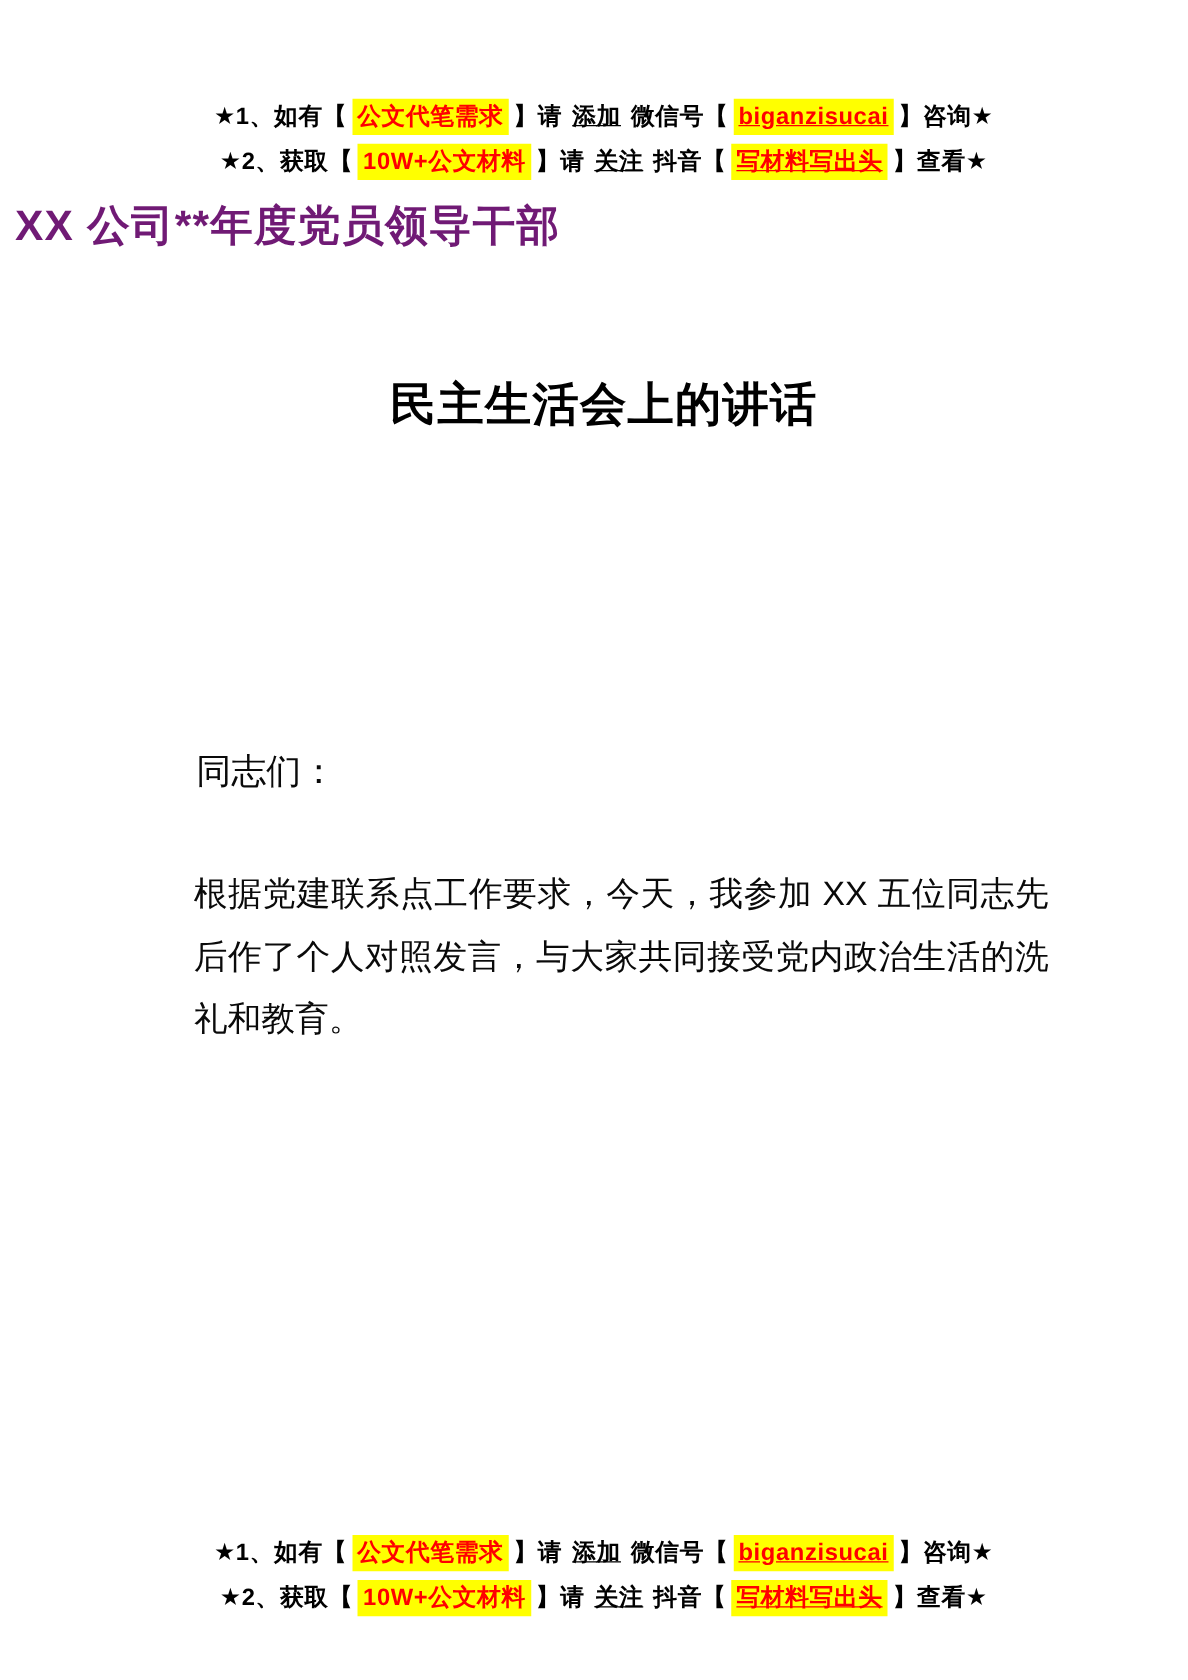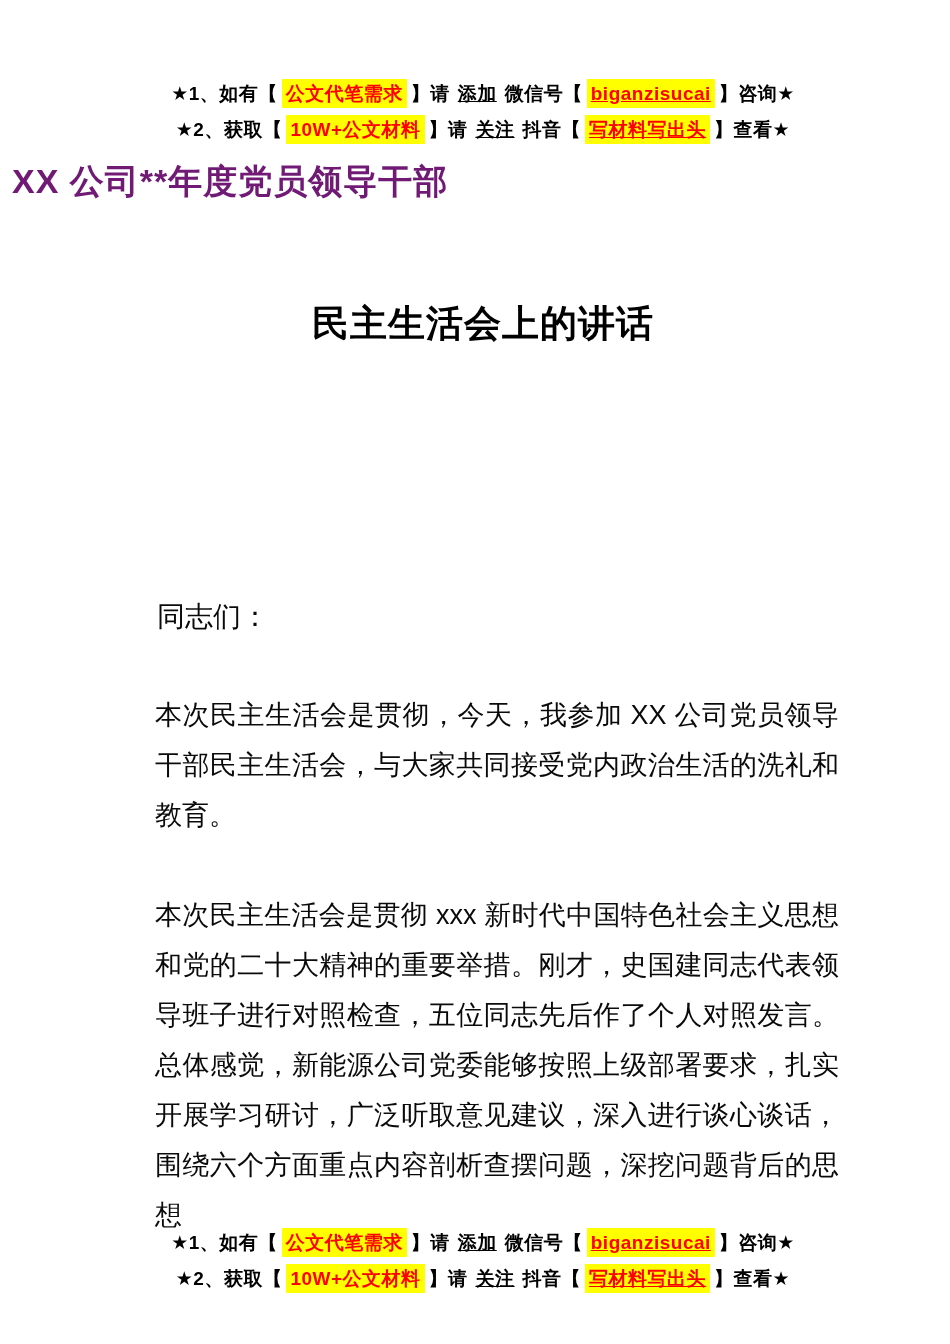--- a/index.html
+++ b/index.html
@@ -98,22 +98,21 @@
     </div>
     <div>
       <span>★2、获取【</span><span class="hl">10W+公文材料</span><span>】请</span><span class="u">关注</span><span>抖音【</span><span class="hl-u">写材料写出头</span><span>】查看★</span>
     </div>
   </div>
 
   <div class="doc-title-1">XX 公司**年度党员领导干部</div>
   <div class="doc-title-2">民主生活会上的讲话</div>
 
   <div class="salutation">同志们：</div>
-  <div class="body-para para-1">本次民主生活会是贯彻，今天，我参加 XX 公司党员领导干部民主生活会，与大家共同接受党内政治生活的洗礼和教育。</div>
-  <div class="body-para para-2">本次民主生活会是贯彻 xxx 新时代中国特色社会主义思想和党的二十大精神的重要举措。刚才，史国建同志代表领导班子进行对照检查，五位同志先后作了个人对照发言。总体感觉，新能源公司党委能够按照上级部署要求，扎实开展学习研讨，广泛听取意见建议，深入进行谈心谈话，围绕六个方面重点内容剖析查摆问题，深挖问题背后的思想</div>
+  <div class="body-para para-1">根据党建联系点工作要求，今天，我参加 XX 五位同志先后作了个人对照发言，与大家共同接受党内政治生活的洗礼和教育。</div>
 
   <div class="promo promo-footer">
     <div>
       <span>★1、如有【</span><span class="hl">公文代笔需求</span><span>】请</span><span class="u">添加</span><span>微信号【</span><span class="hl-u">biganzisucai</span><span>】咨询★</span>
     </div>
     <div>
       <span>★2、获取【</span><span class="hl">10W+公文材料</span><span>】请</span><span class="u">关注</span><span>抖音【</span><span class="hl-u">写材料写出头</span><span>】查看★</span>
     </div>
   </div>
 

